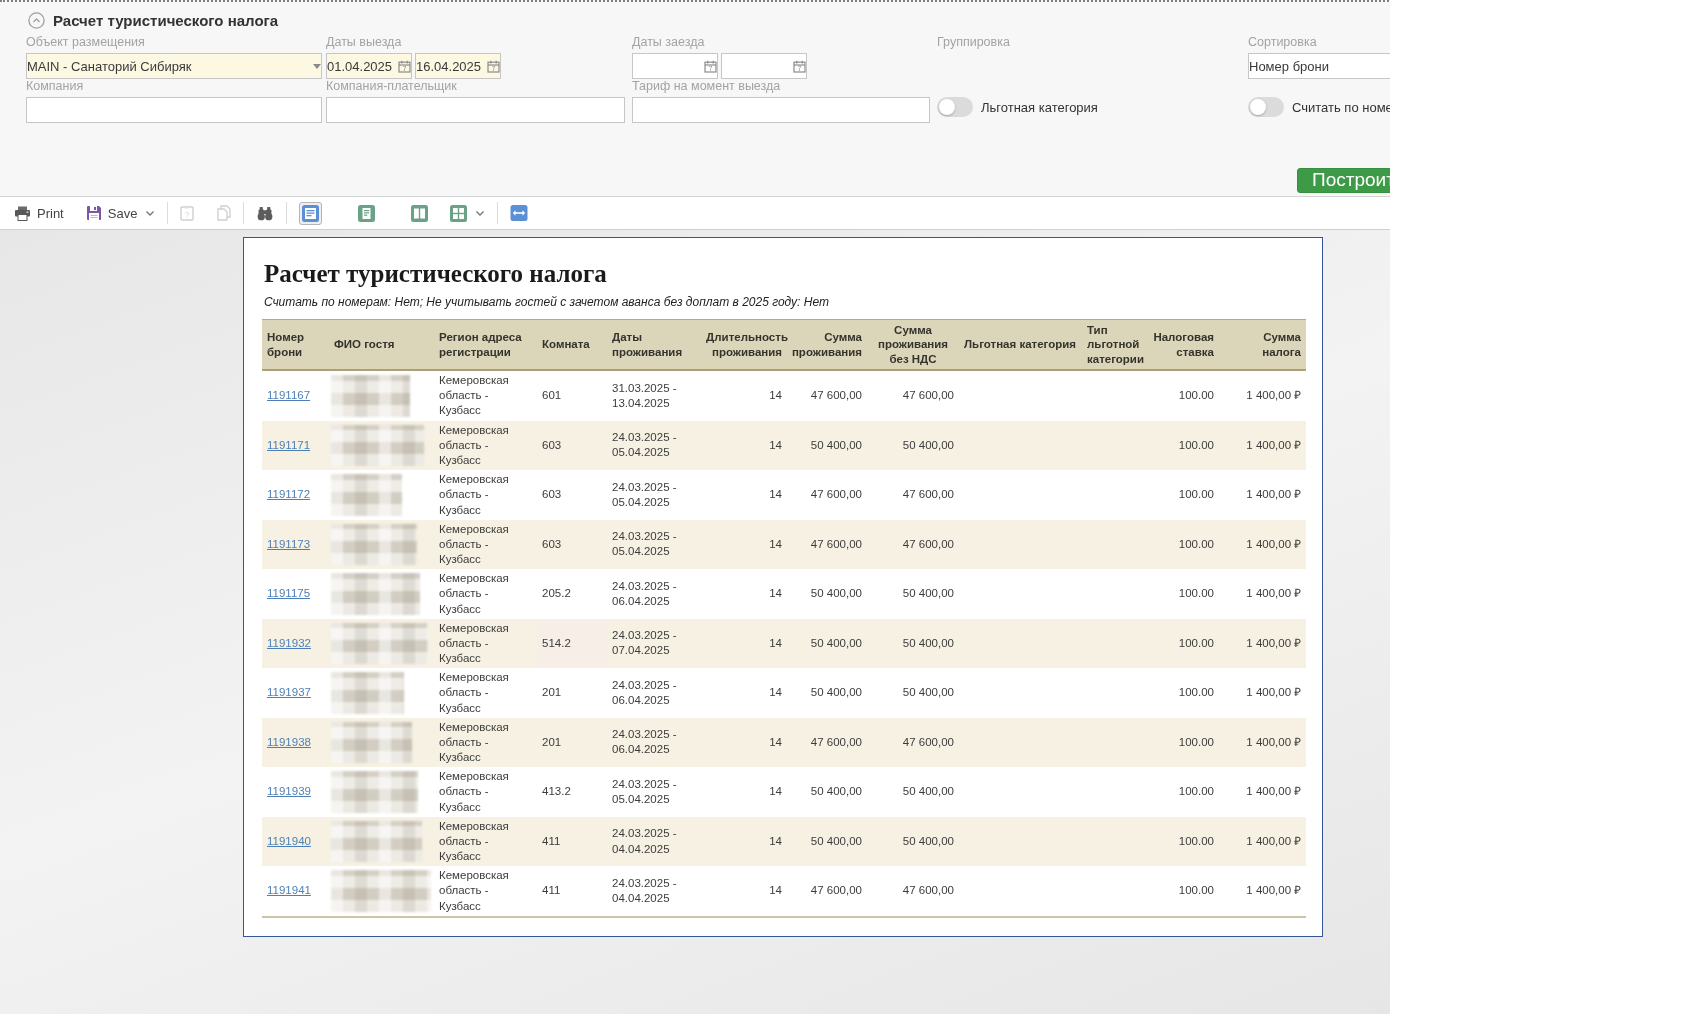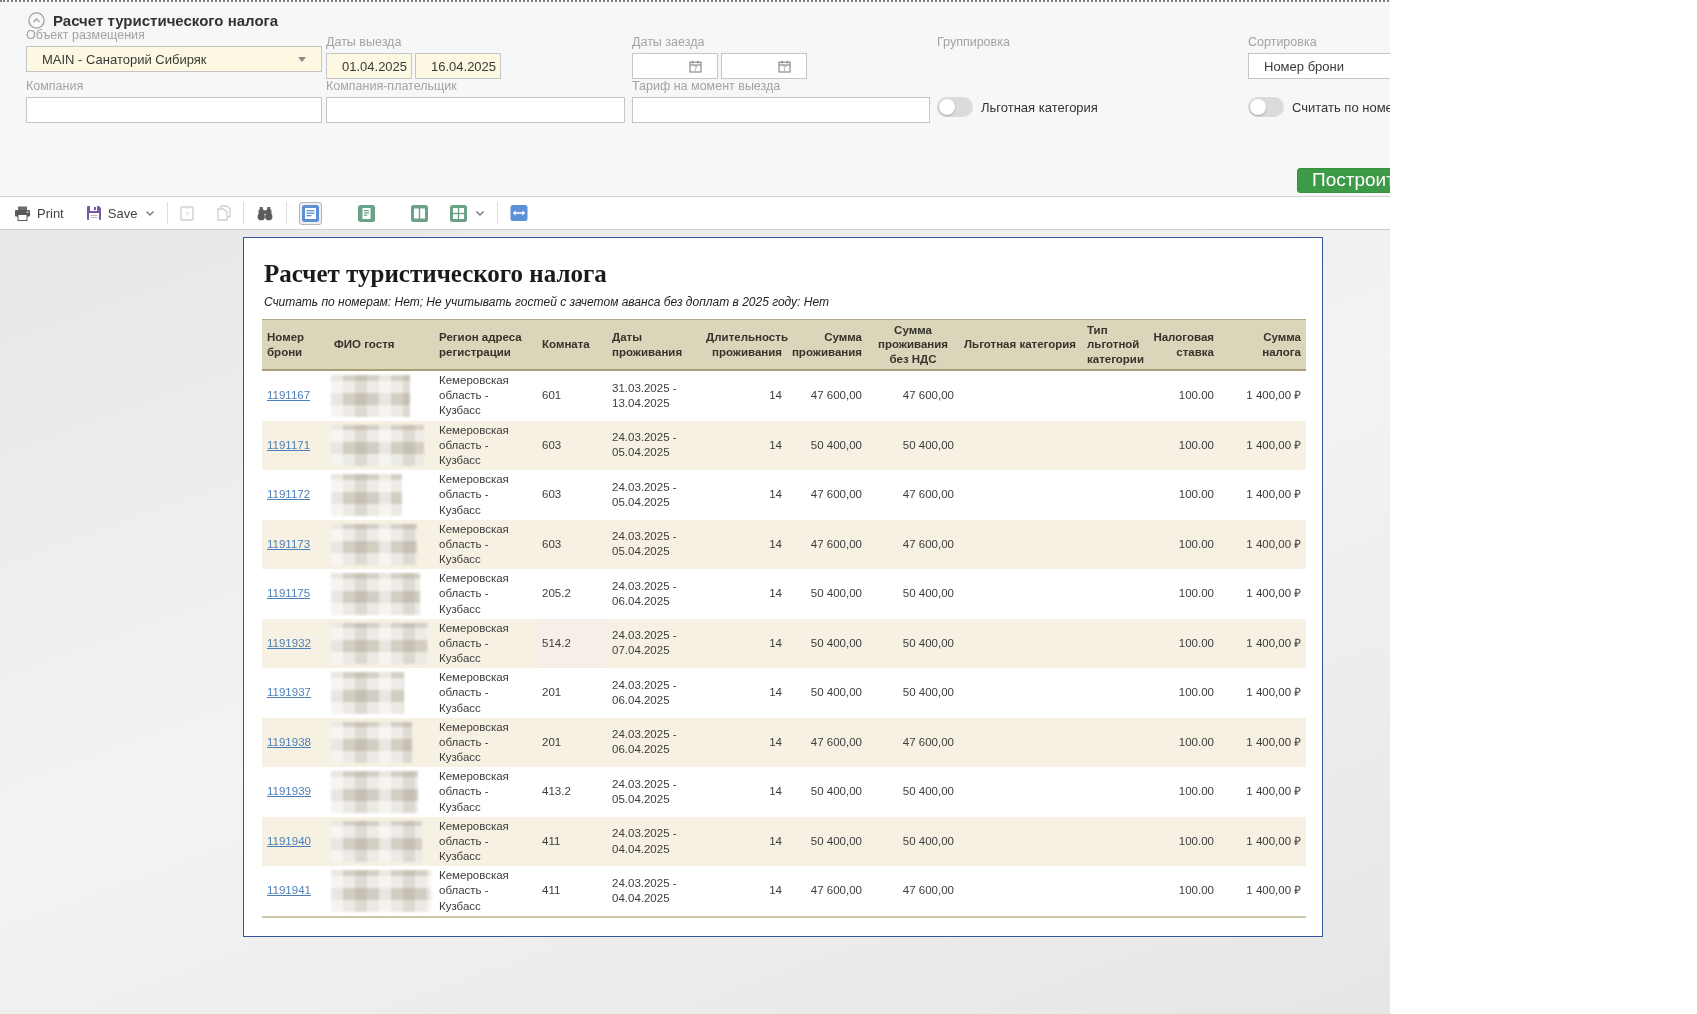--- a/index.html
+++ b/index.html
@@ -10,21 +10,21 @@
   
   .filter-panel{position:absolute;left:0;top:0;width:1697px;height:196px;
                 background:#f7f7f7;border-top:2px dotted #7e7e7e;}
   .fp-header{position:absolute;left:28px;top:10px;display:flex;align-items:center;gap:8px;}
   .fp-title{font-size:15px;font-weight:bold;color:#333;margin:0;}
   .collapse-btn{display:inline-flex;cursor:pointer;}
 
   .fgroup{position:absolute;}
   .flabel{display:block;font-size:12.5px;color:#a3a3a3;margin-bottom:3px;height:15px;}
   .fbox{height:26px;border:1px solid #c6c6c6;background:#fff;display:flex;
-        align-items:center;padding:0 15px;font-size:13px;color:#3a3a3a;}
+        align-items:center;padding:0 0;font-size:13px;color:#3a3a3a;}
   .fbox.filled{background:#fcf8e1;}
   .selectbox{justify-content:space-between;cursor:pointer;}
   .sel-arrow{width:0;height:0;border-left:4px solid transparent;border-right:4px solid transparent;
              border-top:5px solid #8a8a8a;margin-left:6px;flex:0 0 auto;}
   .dates{display:flex;gap:3px;}
   .datefield{width:86px;justify-content:space-between;cursor:text;}
   .txtinput{width:100%;height:26px;border:1px solid #c6c6c6;background:#fff;
             font-size:13px;color:#3a3a3a;padding:0 7px;font-family:"Liberation Sans",sans-serif;}
 
   .toggle-row{position:absolute;display:flex;align-items:center;gap:8px;cursor:pointer;}
@@ -95,21 +95,21 @@
     <div class="fp-header">
       <span class="collapse-btn">
         <svg width="17" height="17" viewBox="0 0 17 17">
           <circle cx="8.5" cy="8.5" r="7.6" fill="none" stroke="#a0a0a0" stroke-width="1.3"></circle>
           <polyline points="5.5,10 8.5,7 11.5,10" fill="none" stroke="#a0a0a0" stroke-width="1.3"></polyline>
         </svg>
       </span>
       <h1 class="fp-title">Расчет туристического налога</h1>
     </div>
 
-    <div class="fgroup" style="left:26px;top:26px;width:296px">
+    <div class="fgroup" style="left:26px;top:33px;width:296px">
       <label class="flabel">Объект размещения</label>
       <div class="fbox filled selectbox">
         <span>MAIN - Санаторий Сибиряк</span>
         <span class="sel-arrow"></span>
       </div>
     </div>
 
     <div class="fgroup" style="left:326px;top:33px">
       <label class="flabel">Даты выезда</label>
       <div class="dates">

